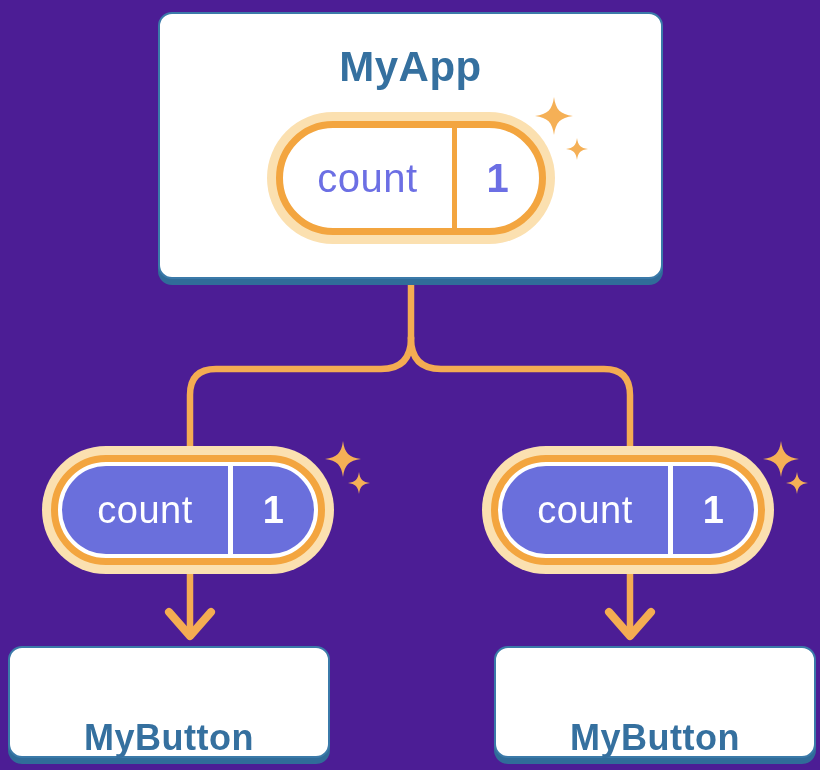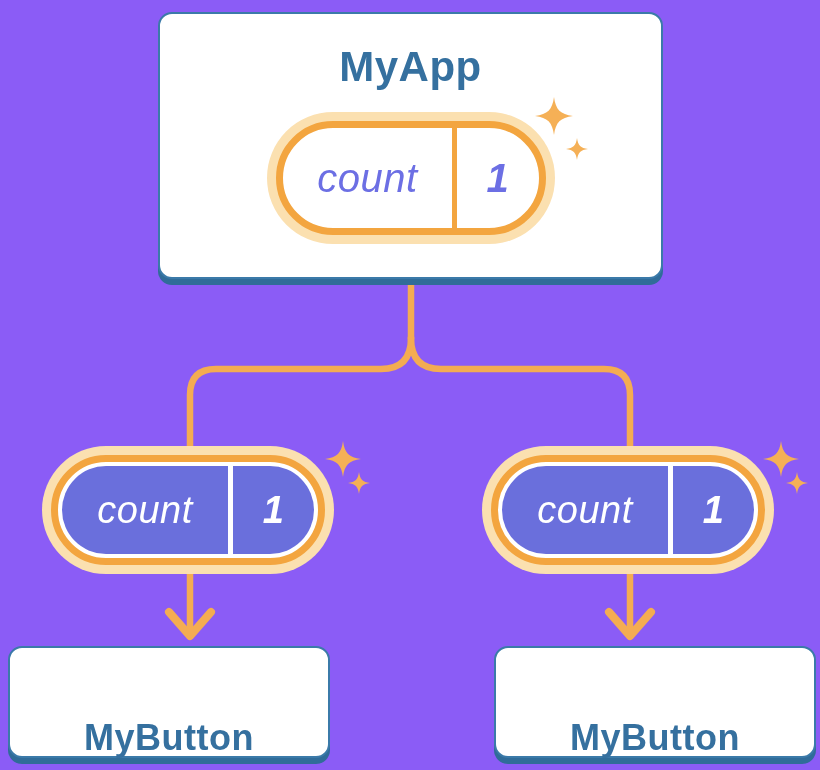--- a/index.html
+++ b/index.html
@@ -6,21 +6,21 @@
     margin: 0;
     padding: 0;
     background: #ffffff;
   }
   #canvas {
     position: relative;
     width: 820px;
     height: 770px;
     font-family: "Liberation Sans", sans-serif;
     overflow: hidden;
-    background: #8b5cf6;
+    background: #4c1d95;
   }
   .layer {
     position: absolute;
     left: 0;
     top: 0;
     width: 820px;
     height: 770px;
   }
   #connector-layer { z-index: 1; }
   #sparkle-layer   { z-index: 3; pointer-events: none; }
@@ -76,21 +76,20 @@
   }
 
   
   .pill {
     position: absolute;
     z-index: 2;
     background: var(--orange-halo, #FBE0B0);
     border-radius: 999px;
     padding: 9px;
     box-sizing: border-box;
-    font-style: italic;
   }
   .pill-top  { left: 267px; top: 112px; width: 288px; height: 132px; }
   .pill-left { left: 42px;  top: 446px; width: 292px; height: 128px; }
   .pill-right{ left: 482px; top: 446px; width: 292px; height: 128px; }
 
   .pill-ring {
     height: 100%;
     border: 7px solid var(--orange-ring, #F3A53F);
     background: #ffffff;
     border-radius: 999px;

